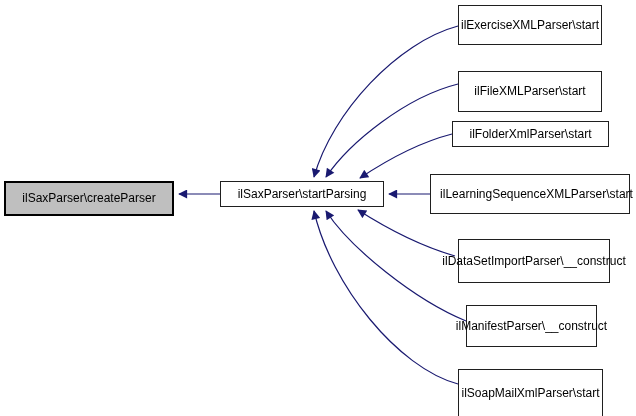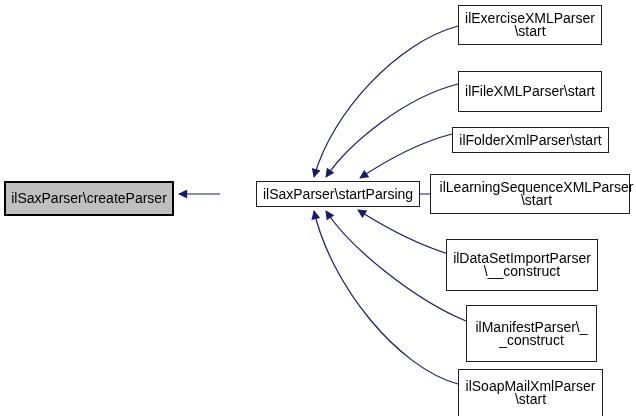--- a/index.html
+++ b/index.html
@@ -20,25 +20,25 @@
     fill: none;
     stroke-width: 1.2;
   }
   .arrowhead { fill: #191970; }
   .node {
     position: absolute;
     box-sizing: border-box;
     background: #ffffff;
     border: 1px solid #1f1f1f;
     color: #000000;
-    font-size: 14px;
+    font-size: 12px;
     line-height: 13px;
     text-align: center;
     display: flex;
-    flex-direction: column;
+    flex-direction: row;
     align-items: center;
     justify-content: center;
     white-space: nowrap;
     cursor: pointer;
   }
   .node.highlight {
     background: #bfbfbf;
     border-width: 2px;
     border-color: #000000;
     cursor: default;
@@ -63,48 +63,48 @@
     <path class="edge" d="M430,194 L389,194" marker-end="url(#arrow)" stroke="#191970"></path>
     <path class="edge" d="M455,256 C417,245 383,226 358,210" marker-end="url(#arrow)" stroke="#191970"></path>
     <path class="edge" d="M466,321 C415,300 350,248 326,211" marker-end="url(#arrow)" stroke="#191970"></path>
     <path class="edge" d="M458,384 C398,368 331,285 314,211" marker-end="url(#arrow)" stroke="#191970"></path>
   </svg>
 
   <div class="node highlight" style="left:4px; top:181px; width:170px; height:35px;">
     <span>ilSaxParser\createParser</span>
   </div>
 
-  <div class="node" style="left:220px; top:181px; width:164px; height:26px;margin-left:36px;">
+  <div class="node" style="left:220px; top:181px; width:164px; height:26px;">
     <span>ilSaxParser\startParsing</span>
   </div>
 
   <div class="node" style="left:458px; top:5px; width:144px; height:40px;">
     <span>ilExerciseXMLParser</span>
     <span>\start</span>
   </div>
 
   <div class="node" style="left:458px; top:71px; width:144px; height:41px;">
     <span>ilFileXMLParser\start</span>
   </div>
 
-  <div class="node" style="left:452px; top:121px; width:157px; height:26px;margin-top:6px;">
+  <div class="node" style="left:452px; top:121px; width:157px; height:26px;">
     <span>ilFolderXmlParser\start</span>
   </div>
 
   <div class="node" style="left:430px; top:174px; width:200px; height:40px;padding-left:13px;">
     <span>ilLearningSequenceXMLParser</span>
     <span>\start</span>
   </div>
 
-  <div class="node" style="left:446px; top:239px; width:152px; height:52px;">
+  <div class="node" style="left:458px; top:239px; width:152px; height:44px;">
     <span>ilDataSetImportParser</span>
     <span>\__construct</span>
   </div>
 
-  <div class="node" style="left:466px; top:305px; width:131px; height:57px;">
+  <div class="node" style="left:466px; top:305px; width:131px; height:42px;">
     <span>ilManifestParser\_</span>
     <span>_construct</span>
   </div>
 
   <div class="node" style="left:458px; top:369px; width:145px; height:48px;">
     <span>ilSoapMailXmlParser</span>
     <span>\start</span>
   </div>
 
 </div>

